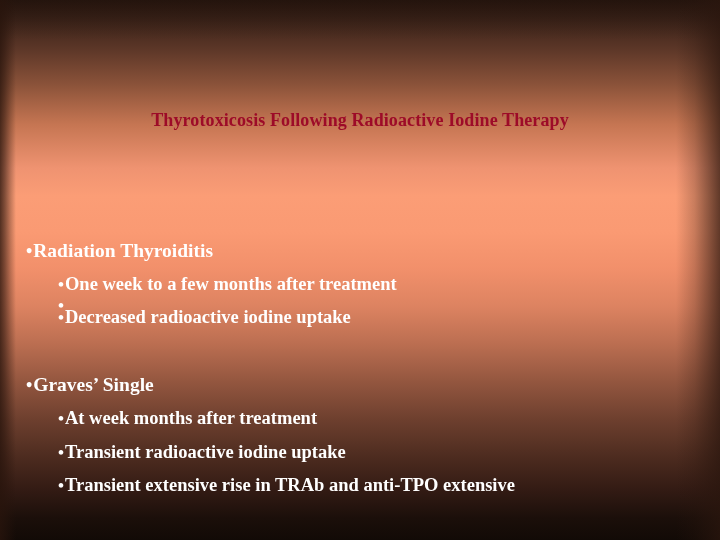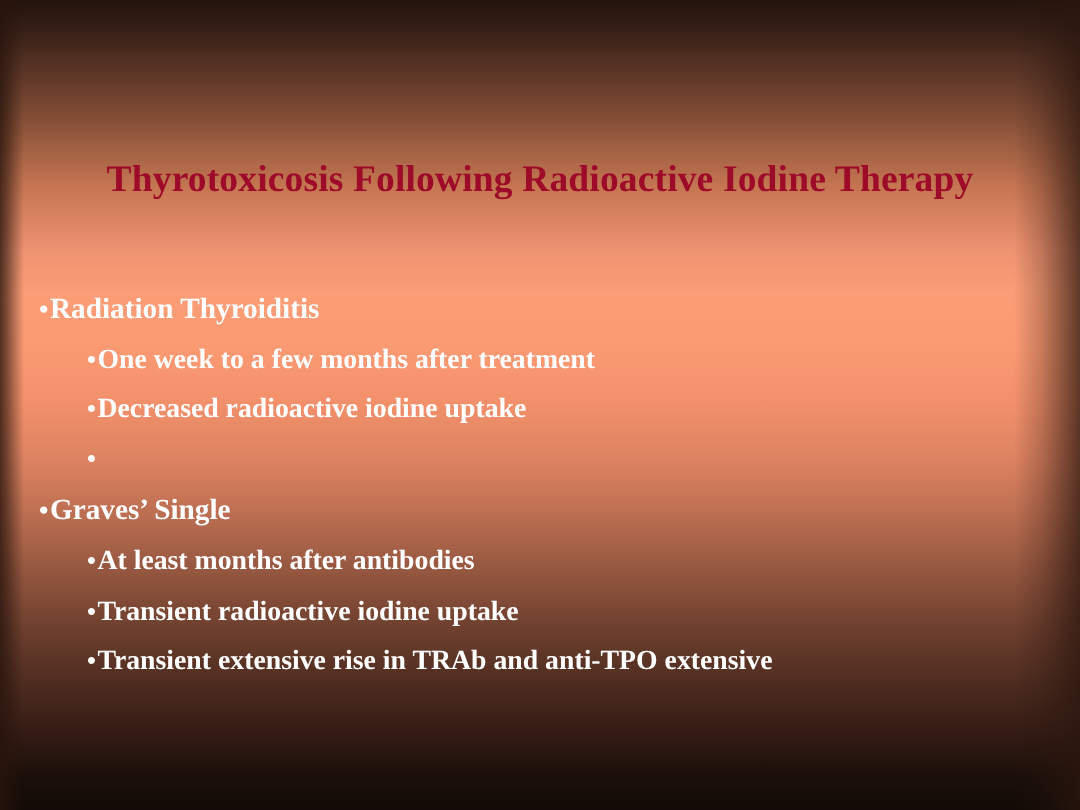--- a/index.html
+++ b/index.html
@@ -76,21 +76,21 @@
 
   #title-block {
     position: absolute;
     left: 28px;
     top: 104px;
     width: 664px;
     text-align: center;
   }
   .title-line {
     color: #9d0b28;
-    font-size: 25px;
+    font-size: 18px;
     font-weight: bold;
     line-height: 32px;
     letter-spacing: 0.1px;
     white-space: nowrap;
   }
 
   #body-block {
     position: absolute;
     left: 0;
     top: 196px;
@@ -114,20 +114,21 @@
     font-size: 18.5px;
   }
   .bullet-glyph {
     flex: 0 0 auto;
     margin-right: 1px;
     font-size: 0.92em;
     line-height: 1;
   }
   .bullet-text {
     flex: 0 0 auto;
+    margin-top: 44px;
   }
 </style>
 </head>
 <body>
 
 <div id="slide">
 
   <div id="vignette-top"></div>
   <div id="vignette-left"></div>
   <div id="vignette-right"></div>
@@ -157,21 +158,21 @@
       <span class="bullet-glyph">•</span>
     </div>
 
     <div class="bullet-row level1">
       <span class="bullet-glyph">•</span>
       <span class="bullet-text">Graves’ Single</span>
     </div>
 
     <div class="bullet-row level2">
       <span class="bullet-glyph">•</span>
-      <span class="bullet-text">At least months after antibodies</span>
+      <span class="bullet-text">At week months after treatment</span>
     </div>
 
     <div class="bullet-row level2">
       <span class="bullet-glyph">•</span>
       <span class="bullet-text">Transient radioactive iodine uptake</span>
     </div>
 
     <div class="bullet-row level2">
       <span class="bullet-glyph">•</span>
       <span class="bullet-text">Transient extensive rise in TRAb and anti-TPO extensive</span>

